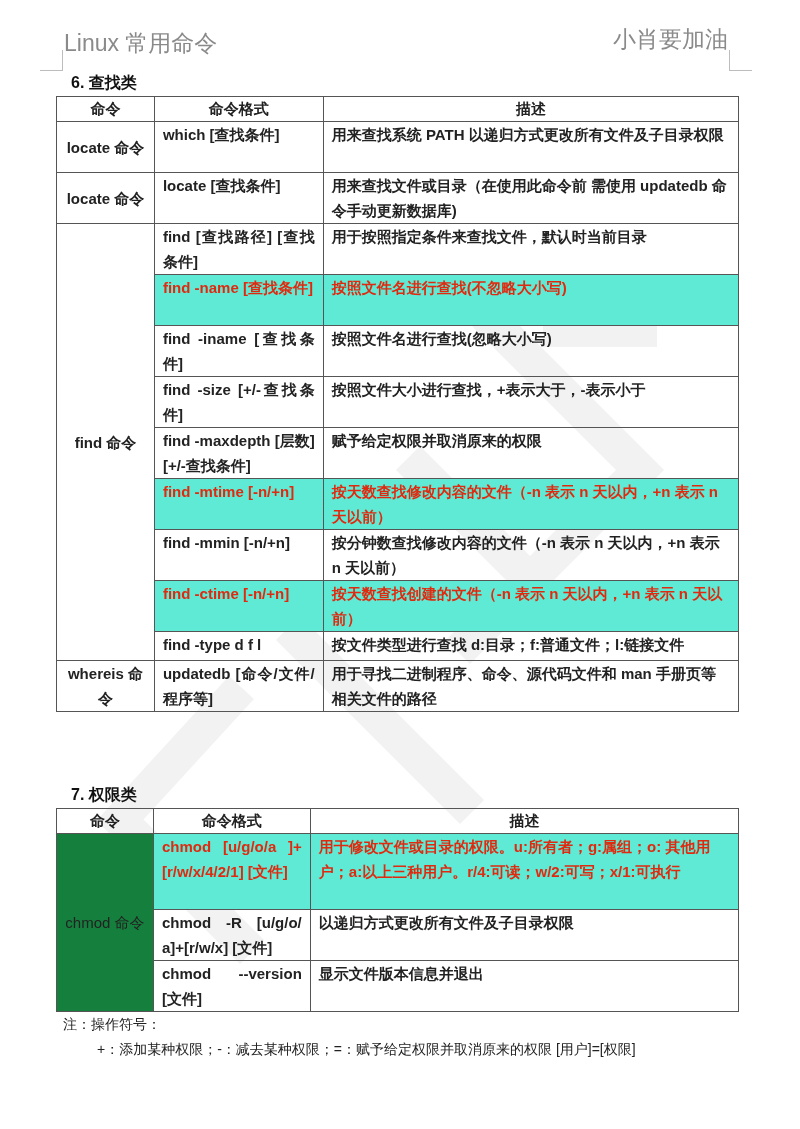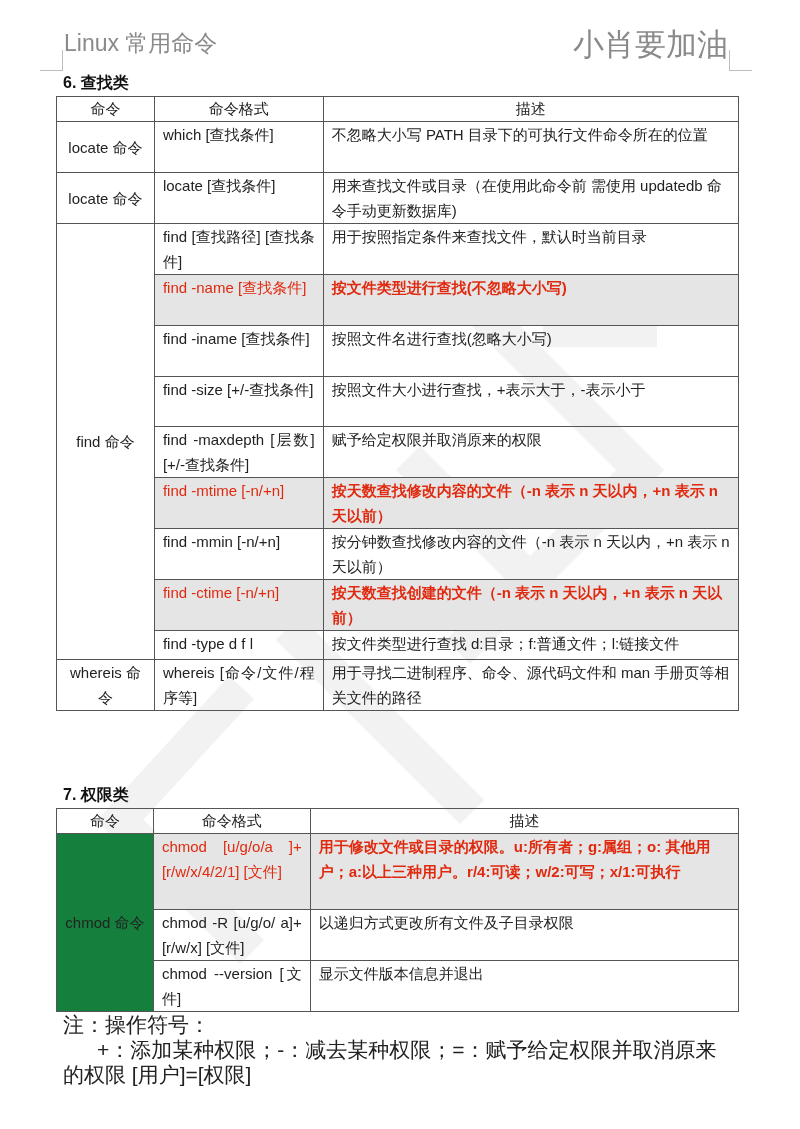--- a/index.html
+++ b/index.html
@@ -3,42 +3,42 @@
 <meta charset="utf-8">
 <style>
   html, body { margin: 0; padding: 0; background: #ffffff; }
   body {
     width: 800px; height: 1129px; position: relative; overflow: hidden;
     font-family: "Liberation Sans", "DejaVu Sans", sans-serif;
     color: #222222;
   }
   .watermark { position: absolute; left: 0; top: 0; width: 800px; height: 1129px; pointer-events: none; z-index: 0; }
   .hdr-left { position: absolute; left: 64px; top: 28px; font-size: 23px; color: #8a8a8a; letter-spacing: 0px; }
-  .hdr-right { position: absolute; right: 72px; top: 24px; font-size: 31px; color: #8a8a8a; }
+  .hdr-right { position: absolute; right: 72px; top: 24px; font-size: 23px; color: #8a8a8a; }
   .corner { position: absolute; border-color: #bdbdbd; border-style: solid; }
   .corner-left { left: 40px; top: 50px; width: 22px; height: 20px; border-width: 0 1px 1px 0; }
   .corner-right { left: 729px; top: 50px; width: 22px; height: 20px; border-width: 0 0 1px 1px; }
 
-  .section-title { position: absolute; left: 63px; font-size: 16px; font-weight: bold; color: #111; }
+  .section-title { position: absolute; left: 71px; font-size: 16px; font-weight: bold; color: #111; }
 
   table.cmd {
     position: absolute; left: 56px; border-collapse: collapse;
     font-size: 15px; line-height: 25px; z-index: 1;
   }
   table.cmd td, table.cmd th {
     border: 1px solid #555555; padding: 0 8px; vertical-align: top; text-align: left;
-    font-weight: normal;
+    font-weight: bold;
   }
   table.cmd th { text-align: center; height: 24px; line-height: 24px; vertical-align: middle; }
   table.cmd td.cmdname { text-align: center; vertical-align: middle; }
   table.cmd td.fmt { text-align: justify; }
-  tr.hl td.fmt, tr.hl td.desc { background: #e5e5e5; color: #e02a10; }
+  tr.hl td.fmt, tr.hl td.desc { background: #5eead4; color: #e02a10; }
   tr.hl td.desc { font-weight: bold; }
 
-  .note { position: absolute; left: 63px; font-size: 21px; line-height: 25px; color: #222; z-index: 1; }
+  .note { position: absolute; left: 63px; font-size: 14px; line-height: 25px; color: #222; z-index: 1; }
 </style>
 </head>
 <body>
 
 <svg class="watermark" viewBox="0 0 800 1129">
   <g fill="none" stroke="#f2f2f2" stroke-width="34" stroke-linecap="square">
     <path d="M470 300 L640 470 L470 640"></path>
     <path d="M560 330 L640 330"></path>
     <path d="M420 470 L540 590"></path>
     <path d="M230 700 L120 820 L240 940"></path>
@@ -62,37 +62,37 @@
   <tbody>
       <tr>
     <th>命令</th>
     <th>命令格式</th>
     <th>描述</th>
   </tr>
 
   <tr style="height:51px;">
     <td class="cmdname">locate 命令</td>
     <td class="fmt">which [查找条件]</td>
-    <td class="desc">不忽略大小写 PATH 目录下的可执行文件命令所在的位置</td>
+    <td class="desc">用来查找系统 PATH 以递归方式更改所有文件及子目录权限</td>
   </tr>
 
   <tr style="height:51px;">
     <td class="cmdname">locate 命令</td>
     <td class="fmt">locate [查找条件]</td>
     <td class="desc">用来查找文件或目录（在使用此命令前 需使用 updatedb 命令手动更新数据库)</td>
   </tr>
 
   <tr style="height:50px;">
     <td class="cmdname" rowspan="9">find 命令</td>
     <td class="fmt">find [查找路径] [查找条件]</td>
     <td class="desc">用于按照指定条件来查找文件，默认时当前目录</td>
   </tr>
   <tr class="hl" style="height:51px;">
     <td class="fmt">find -name [查找条件]</td>
-    <td class="desc">按文件类型进行查找(不忽略大小写)</td>
+    <td class="desc">按照文件名进行查找(不忽略大小写)</td>
   </tr>
   <tr style="height:51px;">
     <td class="fmt">find -iname [查找条件]</td>
     <td class="desc">按照文件名进行查找(忽略大小写)</td>
   </tr>
   <tr style="height:50px;">
     <td class="fmt">find -size [+/-查找条件]</td>
     <td class="desc">按照文件大小进行查找，+表示大于，-表示小于</td>
   </tr>
   <tr style="height:51px;">
@@ -111,21 +111,21 @@
     <td class="fmt">find -ctime [-n/+n]</td>
     <td class="desc">按天数查找创建的文件（-n 表示 n 天以内，+n 表示 n 天以前）</td>
   </tr>
   <tr style="height:29px;">
     <td class="fmt">find -type d f l</td>
     <td class="desc">按文件类型进行查找  d:目录；f:普通文件；l:链接文件</td>
   </tr>
 
   <tr style="height:51px;">
     <td class="cmdname">whereis 命令</td>
-    <td class="fmt">whereis [命令/文件/程序等]</td>
+    <td class="fmt">updatedb [命令/文件/程序等]</td>
     <td class="desc">用于寻找二进制程序、命令、源代码文件和 man 手册页等相关文件的路径</td>
   </tr>
 </tbody>
   </table>
 
 <div class="section-title" style="top:785px;">7.  权限类</div>
 
 <table class="cmd" style="top:808px; width:683px;">
   <colgroup>
       <col style="width:97px">

